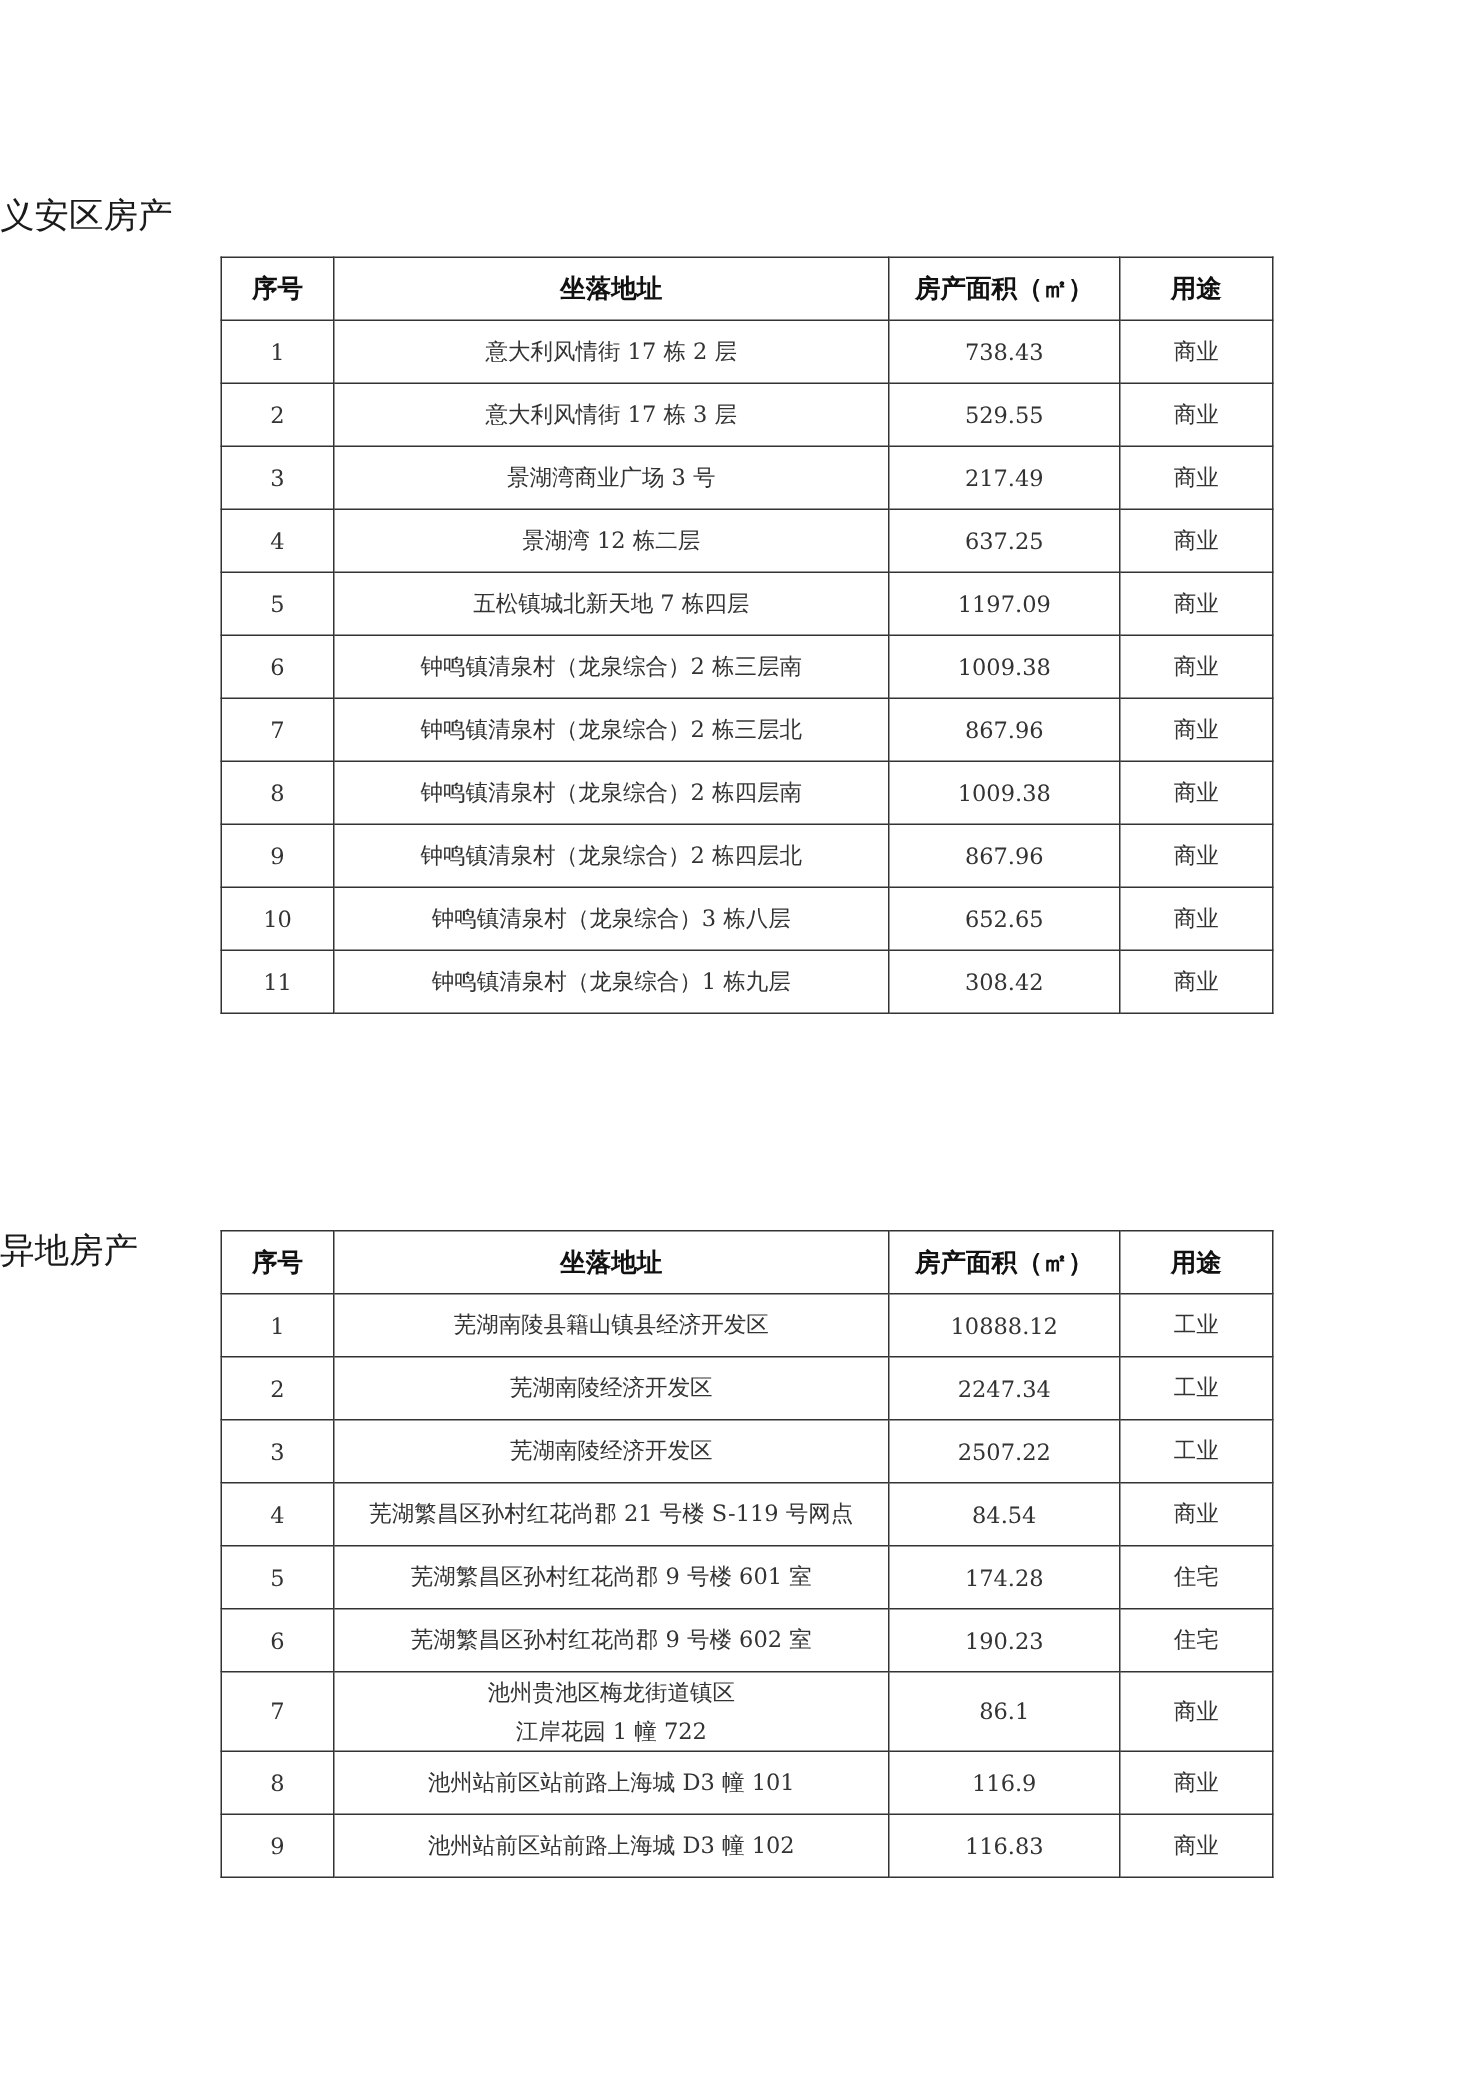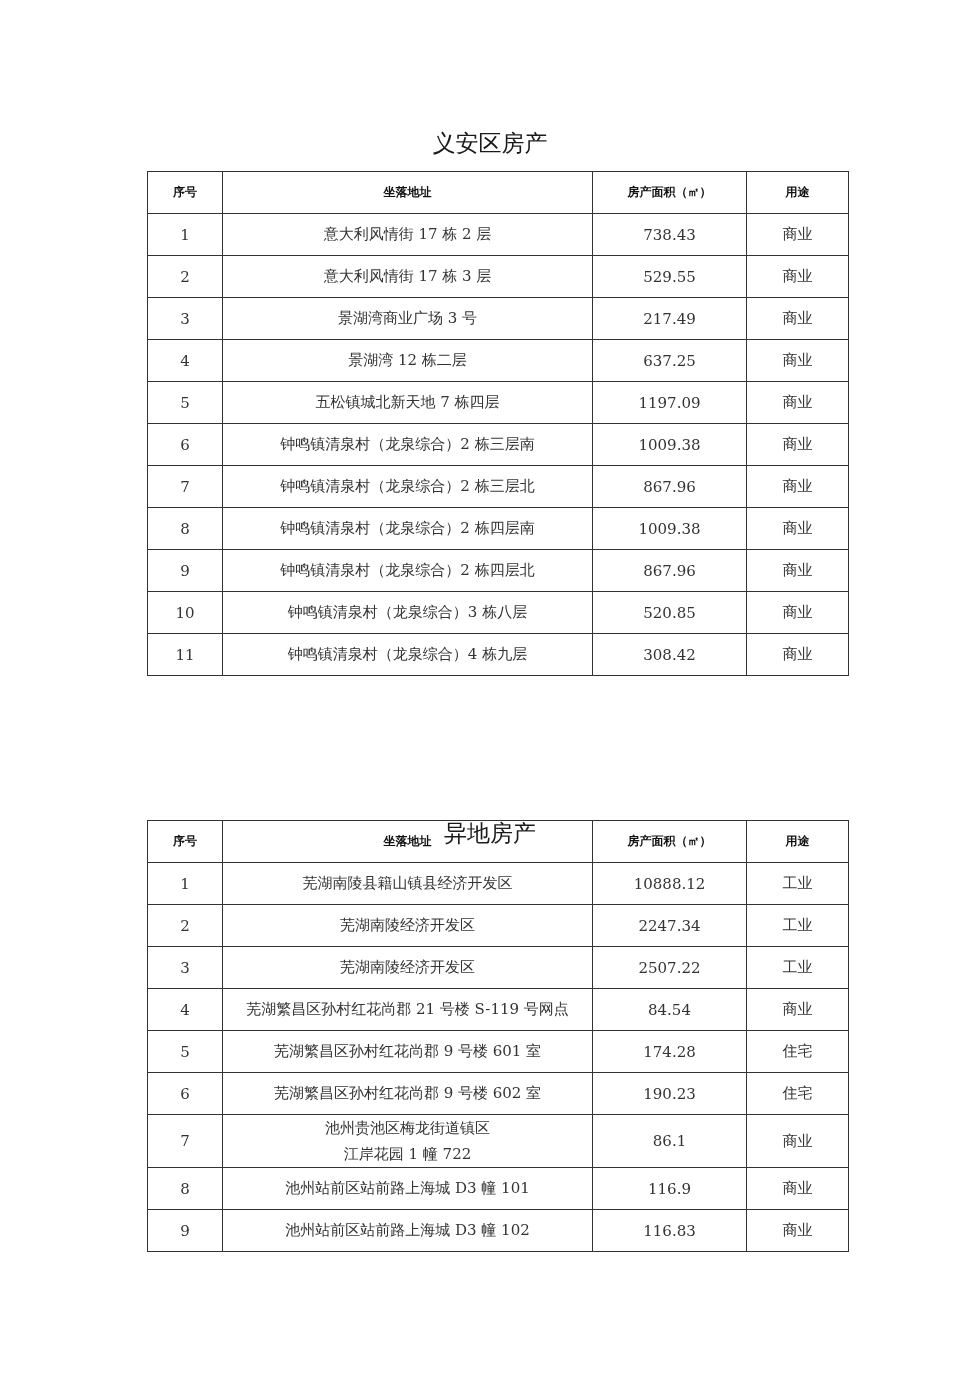--- a/index.html
+++ b/index.html
@@ -1,24 +1,24 @@
 <!DOCTYPE html>
 <html><head>
 <meta charset="utf-8">
 <style>
   html, body { margin:0; padding:0; background:#ffffff; }
   body { width:980px; height:1385px; position:relative; overflow:hidden;
          font-family:"DejaVu Serif","Liberation Serif",serif; color:#222; }
-  .title { position:absolute; left:0; width:980px; text-align:center;
+  .title { position:absolute; left:0; width:980px; 
            font-size:23px; color:#1a1a1a; font-weight:normal; }
   table { position:absolute; left:147px; width:701px; border-collapse:collapse;
           table-layout:fixed; }
   td, th { border:1px solid #333; text-align:center; vertical-align:middle;
            padding:0; font-size:15px; font-weight:normal; color:#333; }
-  th { font-weight:bold; font-size:12px; color:#111;
+  th { font-weight:bold; font-size:17px; color:#111;
        font-family:"DejaVu Sans","Liberation Sans",sans-serif; height:41px; }
   td { height:41px; }
   td.tall { height:51px; line-height:26px; }
   col.c1 { width:75px; } col.c2 { width:370px; } col.c3 { width:154px; } col.c4 { width:102px; }
 </style>
 </head>
 <body>
 
 <div class="title" style="top:128px;">义安区房产</div>
 
@@ -88,26 +88,26 @@
       </tr>
       <tr>
         <td>9</td>
         <td>钟鸣镇清泉村（龙泉综合）2 栋四层北</td>
         <td>867.96</td>
         <td>商业</td>
       </tr>
       <tr>
         <td>10</td>
         <td>钟鸣镇清泉村（龙泉综合）3 栋八层</td>
-        <td>520.85</td>
+        <td>652.65</td>
         <td>商业</td>
       </tr>
       <tr>
         <td>11</td>
-        <td>钟鸣镇清泉村（龙泉综合）4 栋九层</td>
+        <td>钟鸣镇清泉村（龙泉综合）1 栋九层</td>
         <td>308.42</td>
         <td>商业</td>
       </tr>
     </tbody>
 </table>
 
 <div class="title" style="top:818px;">异地房产</div>
 
 <table id="t2" style="top:820px;">
   <colgroup>

